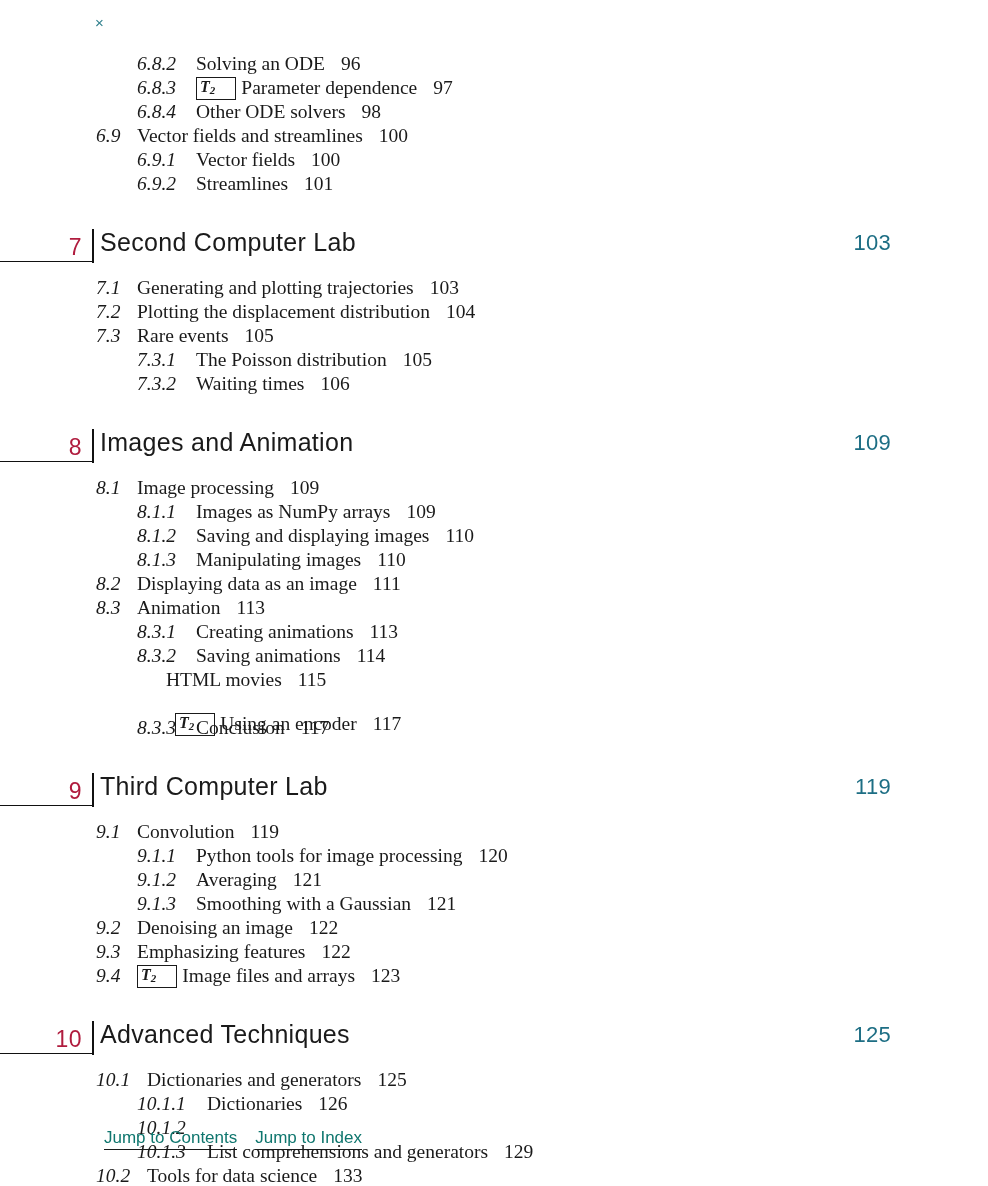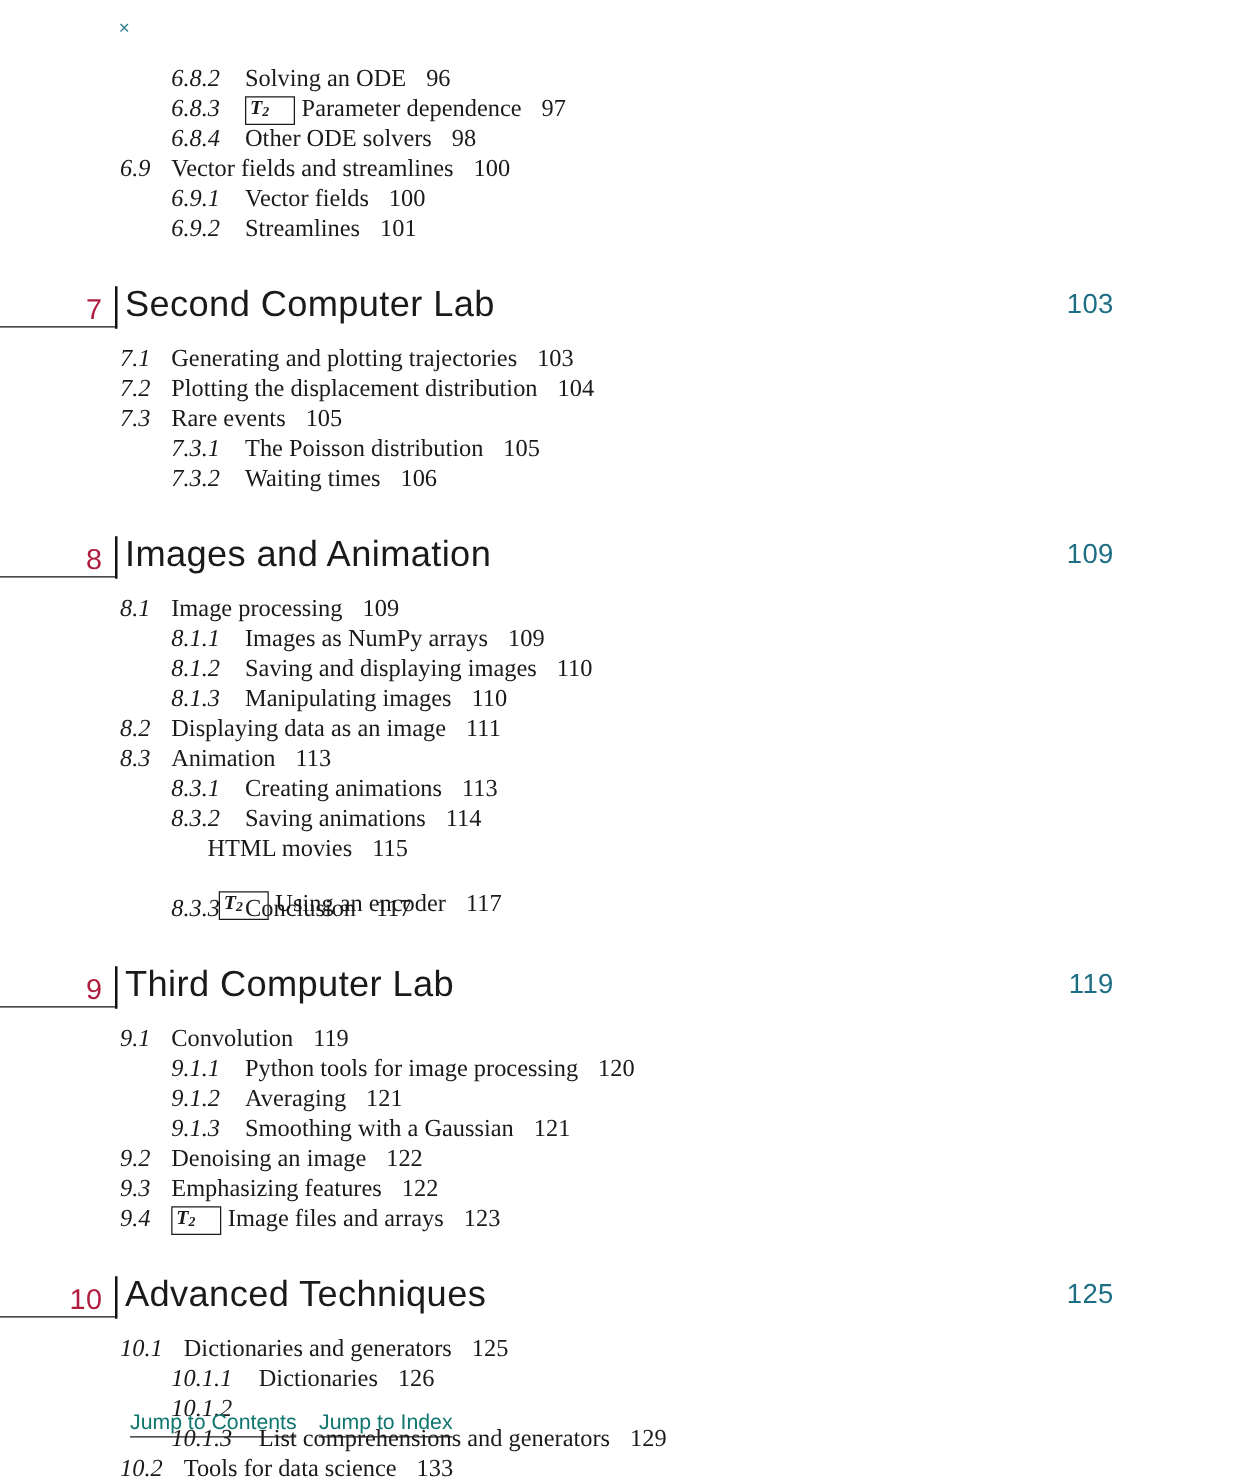--- a/index.html
+++ b/index.html
@@ -68,21 +68,21 @@
     top: 3px;
     width: 1.6px;
     height: 34px;
     background: #111111;
   }
   .chapter-title {
     position: absolute;
     left: 100px;
     top: 2px;
     font-family: "Liberation Sans", sans-serif;
-    font-size: 29px;
+    font-size: 25px;
     font-weight: 400;
     color: #1a1a1a;
     letter-spacing: 0.3px;
     white-space: nowrap;
   }
   .chapter-page {
     position: absolute;
     right: 97px;
     top: 4px;
     font-family: "Liberation Sans", sans-serif;

